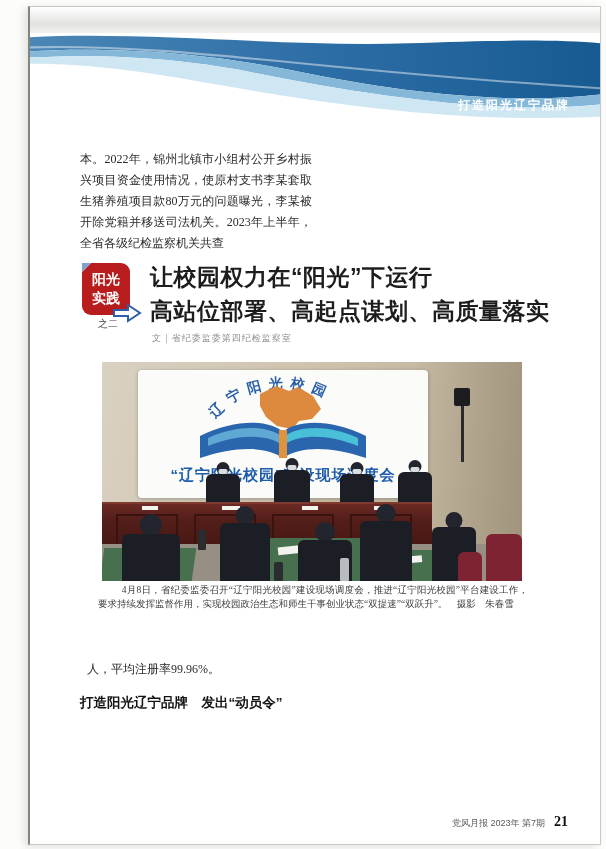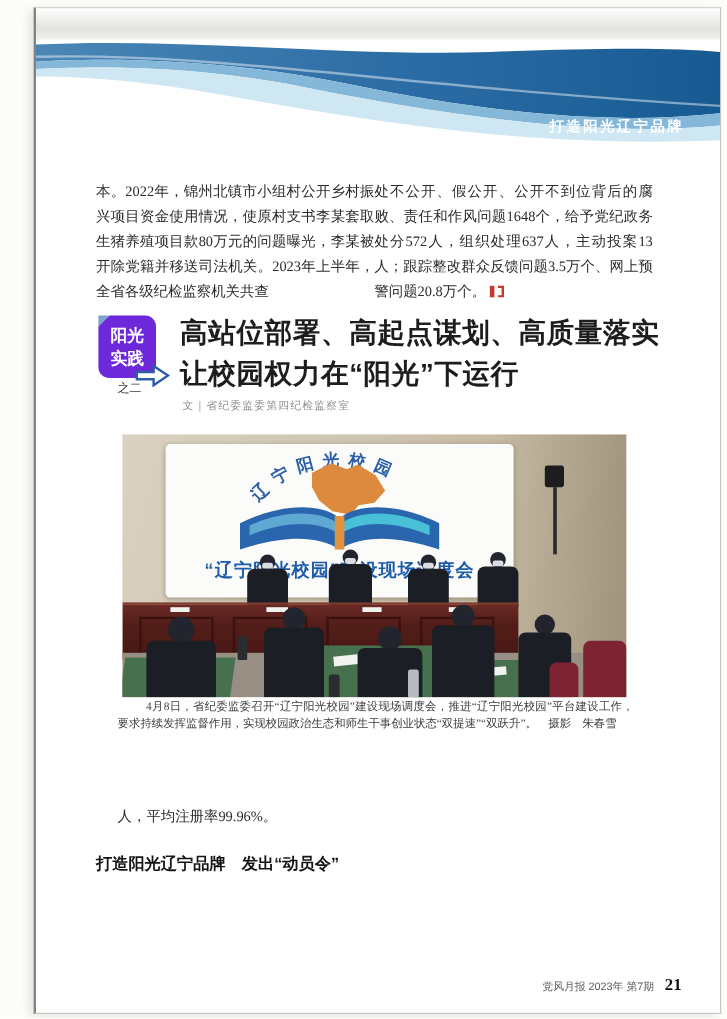--- a/index.html
+++ b/index.html
@@ -10,21 +10,21 @@
   .scan-strip{position:absolute;left:0;top:0;width:100%;height:26px;
         background:linear-gradient(180deg,#ffffff 0%,#e2e2e0 65%,#f1f1ef 100%);}
   .wave-band{position:absolute;left:0;top:24px;width:100%;height:92px;}
   .band-label{position:absolute;top:66px;right:30px;color:#ffffff;
         font-family:"Liberation Sans",sans-serif;font-weight:bold;font-size:12px;letter-spacing:2px;}
   
   .intro{position:absolute;left:50px;top:142px;width:474px;display:flex;}
   .col{width:232px;font-size:12px;line-height:21px;text-align:justify;color:#2b2b2b;}
   .endmark{display:inline-block;vertical-align:-1px;margin-left:3px;}
   
-  .badge{position:absolute;left:52px;top:256px;width:48px;height:52px;background:#6d28d9;
+  .badge{position:absolute;left:52px;top:256px;width:48px;height:52px;background:#b91c1c;
         border-radius:9px;color:#fff;font-family:"Liberation Sans",sans-serif;font-weight:bold;
         font-size:14px;line-height:19px;text-align:center;padding-top:7px;box-sizing:border-box;}
   .badge-fold{position:absolute;left:-1px;top:-1px;width:0;height:0;
         border-top:11px solid #ffffff;border-right:11px solid transparent;}
   .badge-fold2{position:absolute;left:0;top:0;width:0;height:0;
         border-top:9px solid #7fa2cf;border-right:9px solid transparent;}
   .badge-arrow{position:absolute;left:30px;top:40px;}
   .badge-series{position:absolute;left:68px;top:310px;font-size:10px;color:#3a3a3a;
         font-family:"Liberation Sans",sans-serif;}
   .title{position:absolute;left:120px;top:253px;width:420px;
@@ -62,21 +62,21 @@
   .tripod .cam{position:absolute;left:0;top:0;width:16px;height:18px;background:#1d1d1f;border-radius:2px;}
   .tripod .leg{position:absolute;left:7px;top:18px;width:3px;height:56px;background:#2a2a2c;}
   
   .caption{position:absolute;left:68px;top:577px;width:430px;font-size:9.5px;line-height:13.5px;
         color:#3c3c3c;text-align:justify;text-indent:2.5em;font-family:Liberation Serif, serif;}
   
   .bodycols{position:absolute;left:50px;top:645px;width:474px;display:flex;gap:10px;}
   .para{text-indent:2em;margin:0;}
   .subhead{font-family:"Liberation Sans",sans-serif;font-weight:bold;font-size:13.5px;
         color:#141414;margin:12px 0 6px 0;}
-  .cont{margin:18px;}
+  .cont{margin:7px;}
   .bodycols .para2{text-indent:2em;margin:0;}
   
   .footer{position:absolute;right:32px;bottom:14px;display:flex;align-items:baseline;gap:9px;}
   .footer .journal{font-size:9px;color:#5b5b5b;font-family:"Liberation Sans",sans-serif;}
   .footer .pagenum{font-size:14px;font-weight:bold;color:#111;font-family:"Liberation Serif",serif;}
 </style>
 </head>
 <body>
 
 <div class="canvas">
@@ -96,44 +96,38 @@
         <path d="M0,6 C120,0 260,16 380,12 C460,9 530,8 572,12 L572,62 C480,72 380,62 260,38 C160,18 60,16 0,20 Z" fill="url(#gBlue)"></path>
         <path d="M0,20 C60,16 160,18 260,38 C380,62 480,72 572,62 L572,72 C470,82 340,64 210,38 C120,22 40,24 0,26 Z" fill="#85b8d8"></path>
         <path d="M0,26 C40,24 120,22 210,38 C340,64 470,82 572,72 L572,84 C420,90 300,72 150,46 C80,34 30,32 0,32 Z" fill="#cfe7f3"></path>
         <path d="M0,16 C150,12 300,40 572,56" stroke="rgba(255,255,255,.45)" stroke-width="2" fill="none"></path>
       </svg>
       <div class="band-label">打造阳光辽宁品牌</div>
     </div>
 
     <div class="intro">
       <div class="col">本。2022年，锦州北镇市小组村公开乡村振兴项目资金使用情况，使原村支书李某套取生猪养殖项目款80万元的问题曝光，李某被开除党籍并移送司法机关。2023年上半年，全省各级纪检监察机关共查</div>
-      <div class="col">
-        <span>处不公开、假公开、公开不到位背后的腐败、责任和作风问题1648个，给予党纪政务处分572人，组织处理637人，主动投案13人；跟踪整改群众反馈问题3.5万个、网上预警问题20.8万个。</span><span class="endmark"><svg width="13" height="10" viewBox="0 0 13 10">
-              <rect x="0" y="0" width="4" height="10" fill="#c23b2e"></rect>
-              <path d="M7,0 h5 v10 h-5 v-2 h3 v-6 h-3 Z" fill="#c23b2e"></path>
-            </svg></span>
-      </div>
     </div>
 
     <div class="badge">
       <div class="badge-fold"></div>
       <div class="badge-fold2"></div>
       <div>阳光</div>
       <div>实践</div>
       <div class="badge-arrow">
         <svg width="30" height="20" viewBox="0 0 30 20">
           <path d="M2,7 h14 v-5 l12,8 -12,8 v-5 h-14 Z" fill="#ffffff" stroke="#2d5ca8" stroke-width="2"></path>
         </svg>
       </div>
     </div>
     <div class="badge-series">之二</div>
 
     <div class="title">
+      <div>让校园权力在“阳光”下运行</div>
       <div>高站位部署、高起点谋划、高质量落实</div>
-      <div>让校园权力在“阳光”下运行</div>
     </div>
     <div class="byline">文｜省纪委监委第四纪检监察室</div>
 
     <div class="photo">
       <div class="photo-right-shade"></div>
 
       <div class="screen">
         <svg width="290" height="96" viewBox="0 0 290 96">
           <path id="arcPath" d="M 72,58 A 78,62 0 0 1 218,58" fill="none"></path>
           <text font-size="14" font-weight="bold" fill="#2a5fa8" font-family="Liberation Sans, sans-serif" letter-spacing="7">

